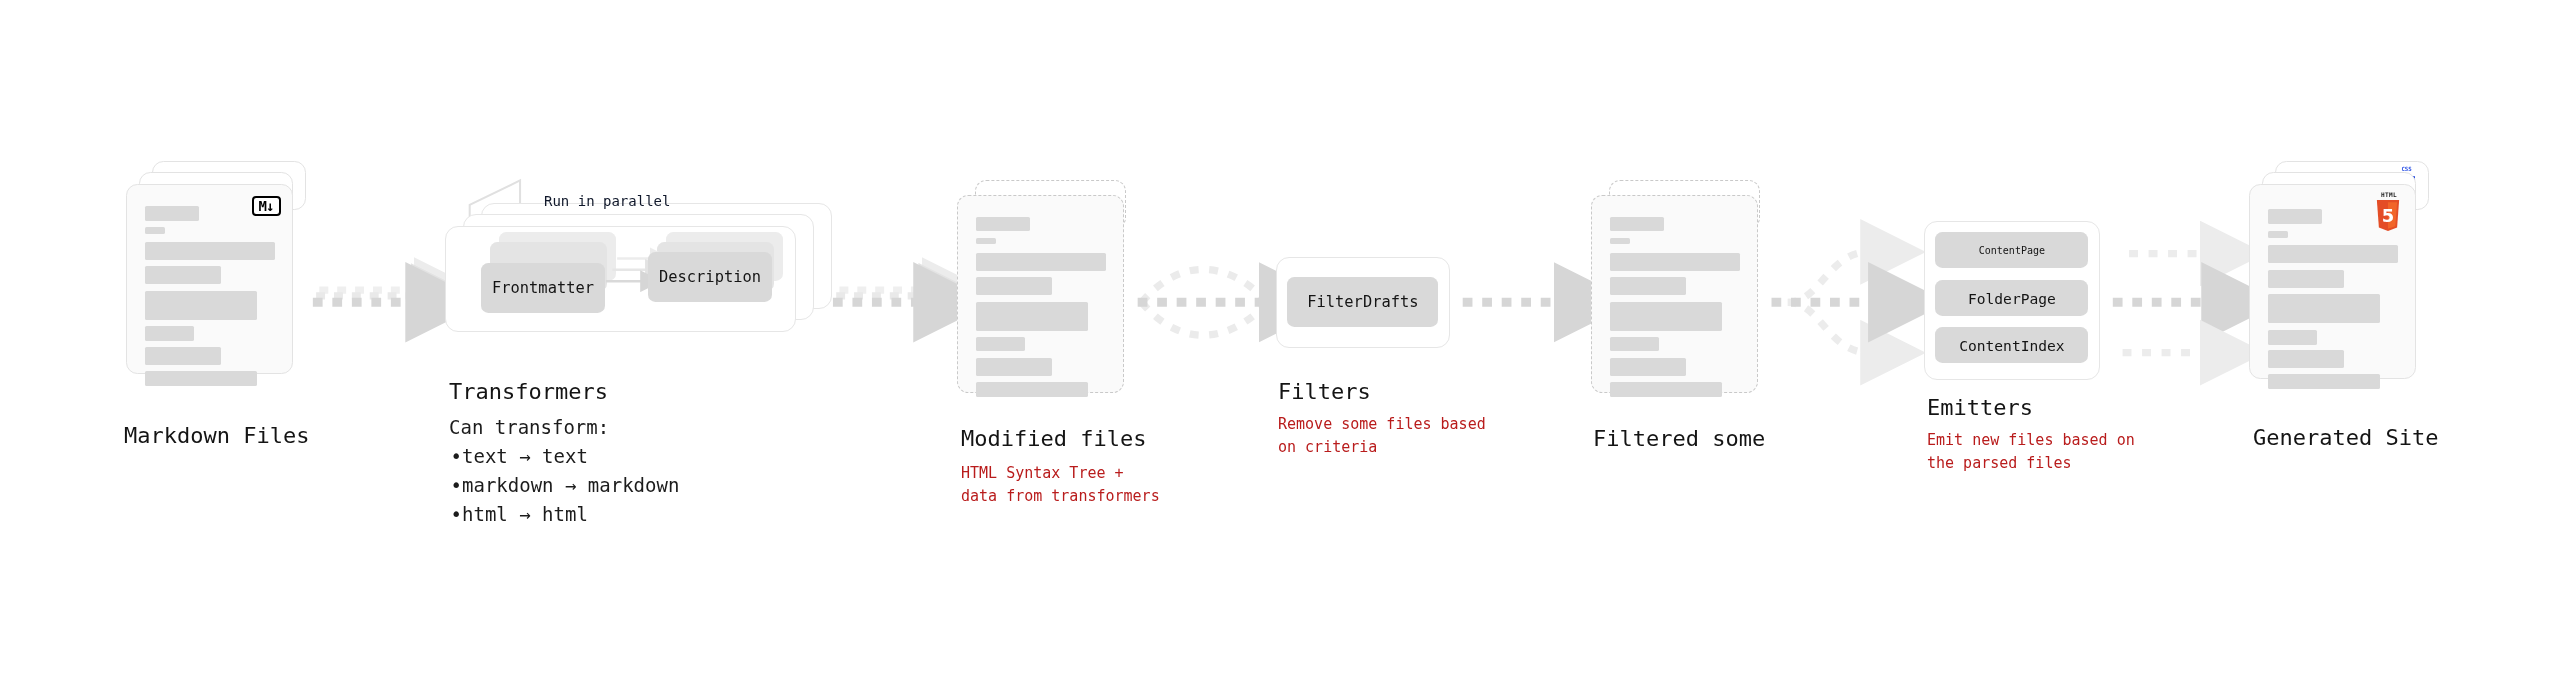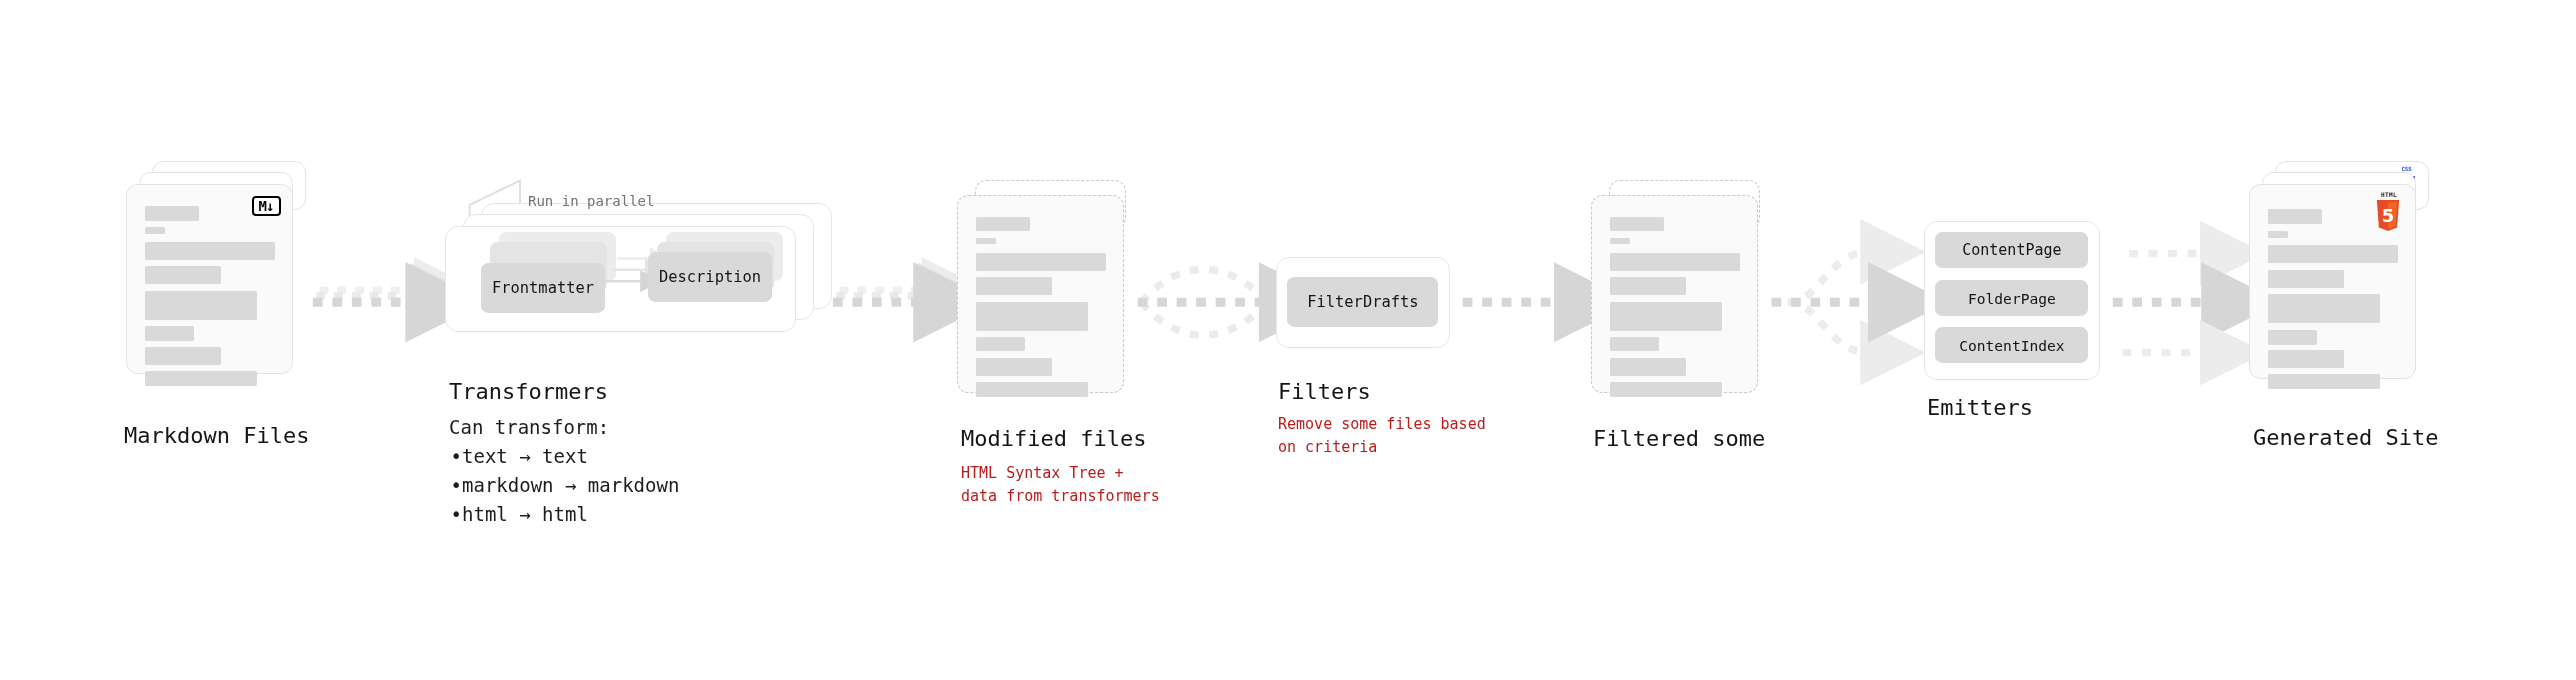--- a/index.html
+++ b/index.html
@@ -134,22 +134,23 @@
     font-size: 15.4px;
     color: #141414;
     white-space: nowrap;
   }
   .pill.ghost { background: #ececec; color: transparent; }
   .pill.ghost2 { background: #e4e4e4; color: transparent; }
 
   .parallel-label {
     position: absolute;
     font-size: 14px;
-    color: #737373;
+    color: #0f172a;
     white-space: nowrap;
+    margin-left: 16px;
   }
 
   svg.lay {
     position: absolute;
     left: 0; top: 0;
     width: 2576px;
     height: 681px;
     overflow: visible;
     pointer-events: none;
   }
@@ -293,25 +294,27 @@
       <div class="skel" style="left:18px; top:106px; width:112px; height:29px;"></div>
       <div class="skel" style="left:18px; top:141px; width:49px; height:14.6px;"></div>
       <div class="skel" style="left:18px; top:162px; width:76px; height:18px;"></div>
       <div class="skel" style="left:18px; top:186px; width:112px; height:15.4px;"></div>
     </div>
   </div>
   <div class="title" style="left:1593px; top:426px;">Filtered some</div>
 
   <div class="node" style="left:1924px; top:221px; width:211px; height:171px;">
     <div class="group" style="left:0px; top:0px; width:176px; height:159px;"></div>
-    <div class="pill" style="left:11.4px; top:11.4px; width:153px; height:36px; font-size:15px;">ContentPage</div>
+    <div class="pill" style="left:11.4px; top:11.4px; width:153px; height:36px; font-size:10px;">ContentPage</div>
     <div class="pill" style="left:11.4px; top:59px; width:153px; height:36px; font-size:14.6px;">FolderPage</div>
     <div class="pill" style="left:11.4px; top:106px; width:153px; height:36px; font-size:14.6px;">ContentIndex</div>
   </div>
   <div class="title" style="left:1927px; top:395px;">Emitters</div>
+  <div class="subtitle" style="left:1927px; top:429px;">Emit new files based on
+the parsed files</div>
 
   <div class="node docstack" style="left:2249px; top:161px; width:211px; height:268px;">
     <div class="doc back2" style="left:26px; top:0px; width:154px; height:49px;">
       <div class="cssbadge" style="right:13px; top:14px; width:24.4px; height:4.1px;"></div>
       <div class="csslabel" style="right:16.3px; top:4.9px;">CSS</div>
     </div>
     <div class="doc back1" style="left:13px; top:11.4px; width:154px; height:49px;">
       <div class="jsbadge" style="right:14.6px; top:13px; width:26px; height:14.6px;"></div>
     </div>
     <div class="doc" style="left:0px; top:23px; width:167px; height:195px;">

